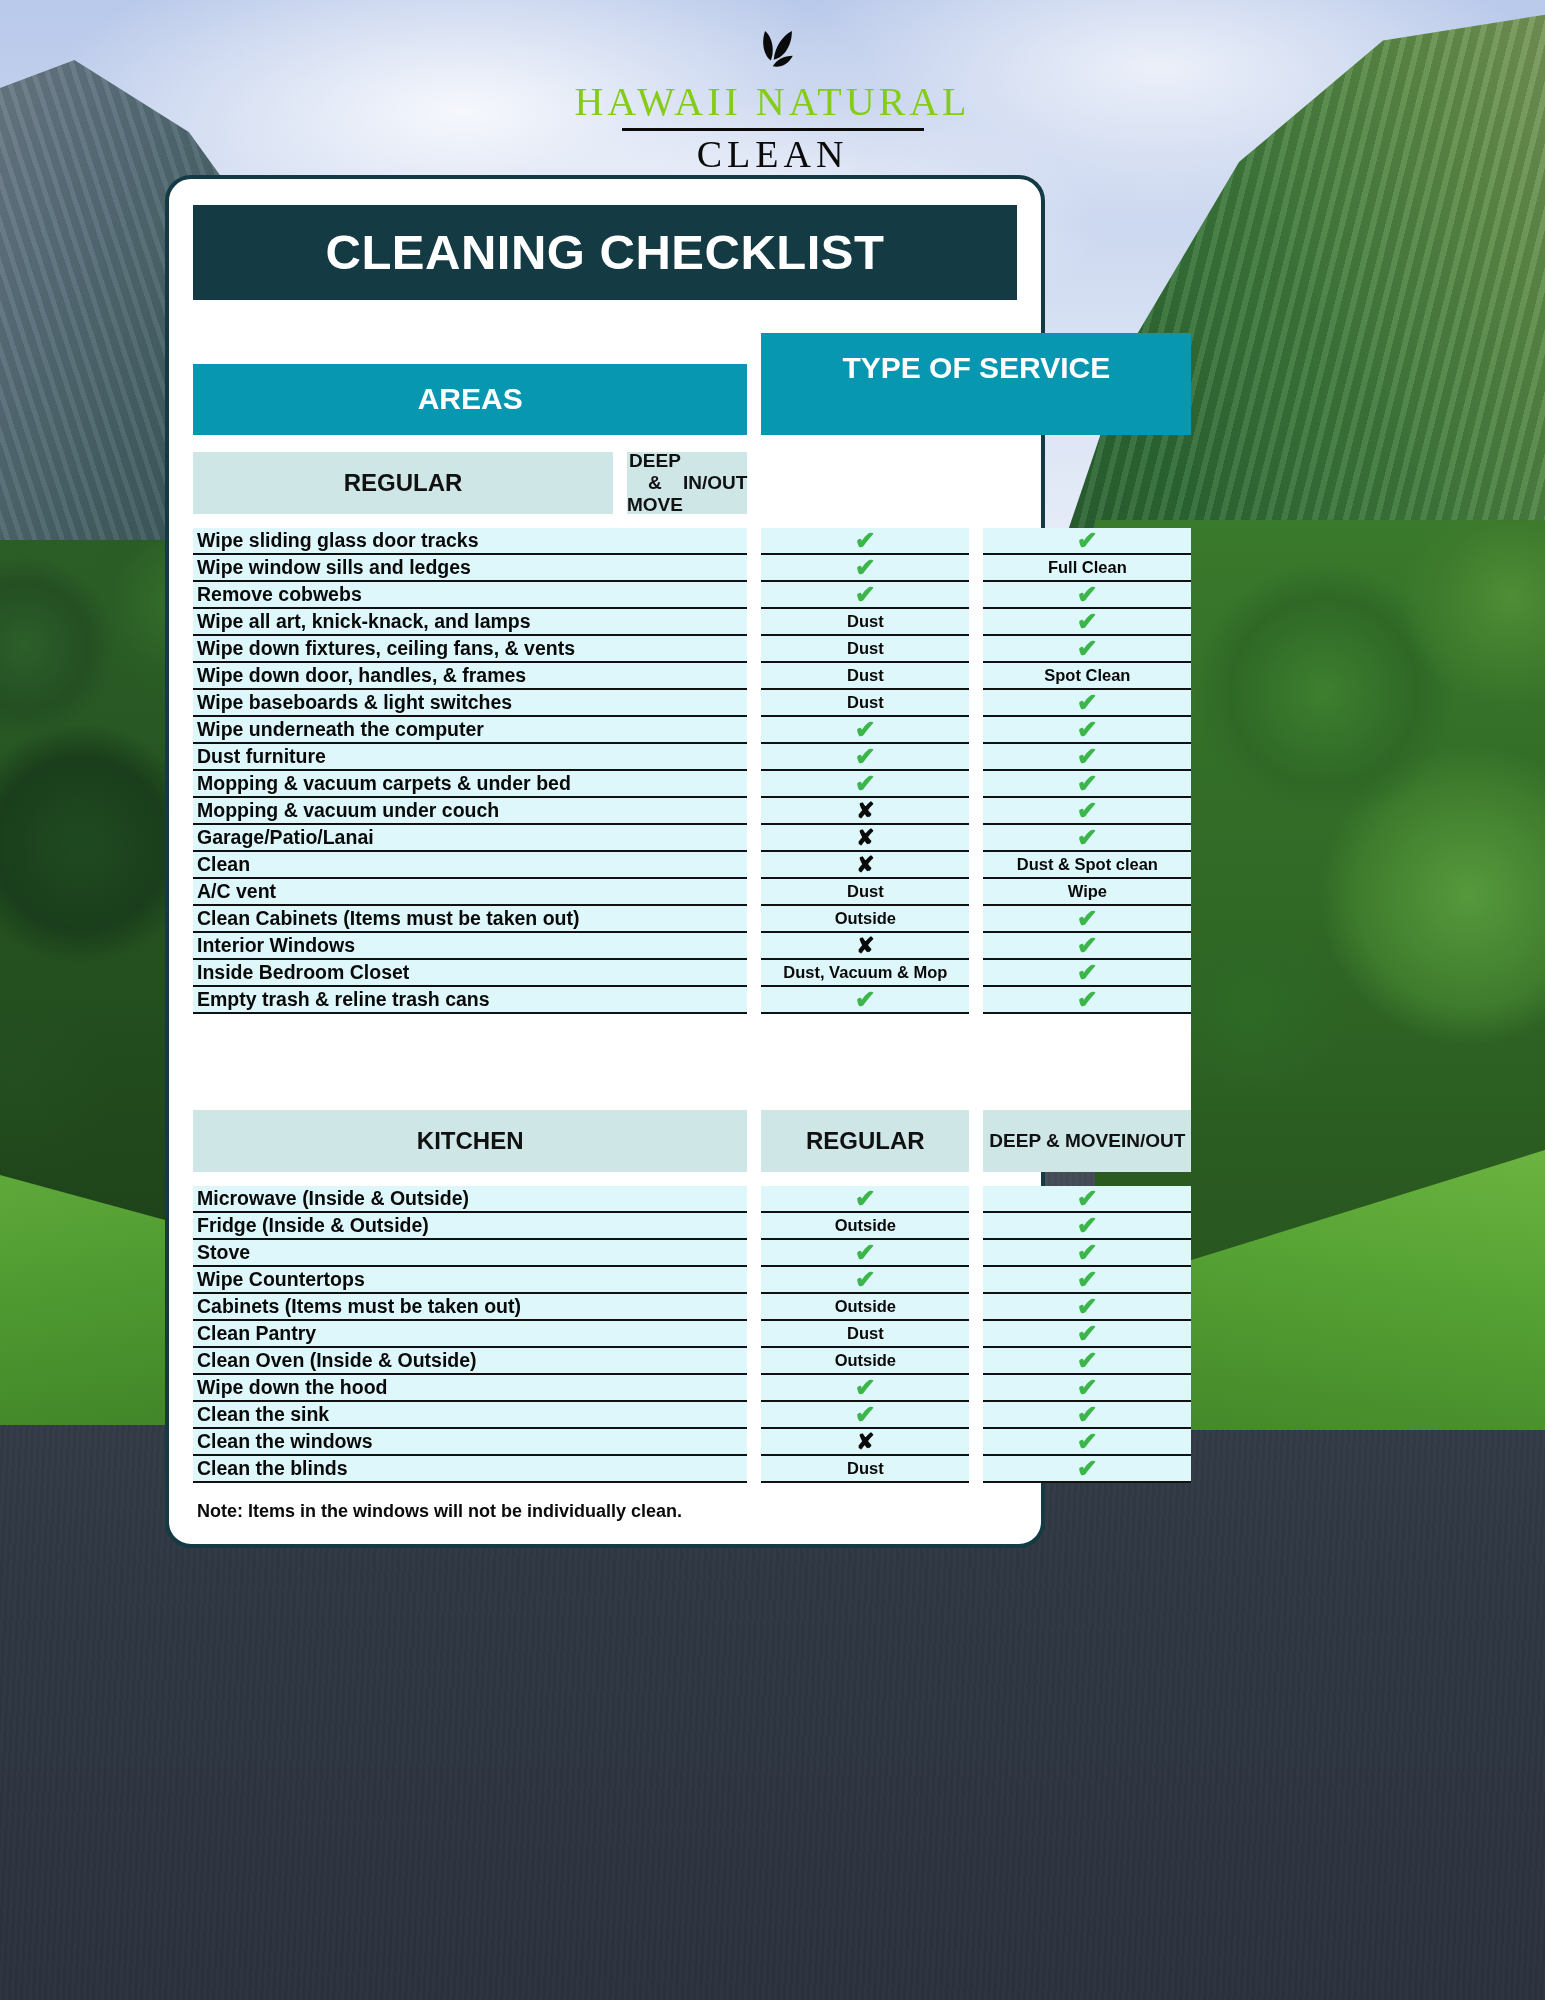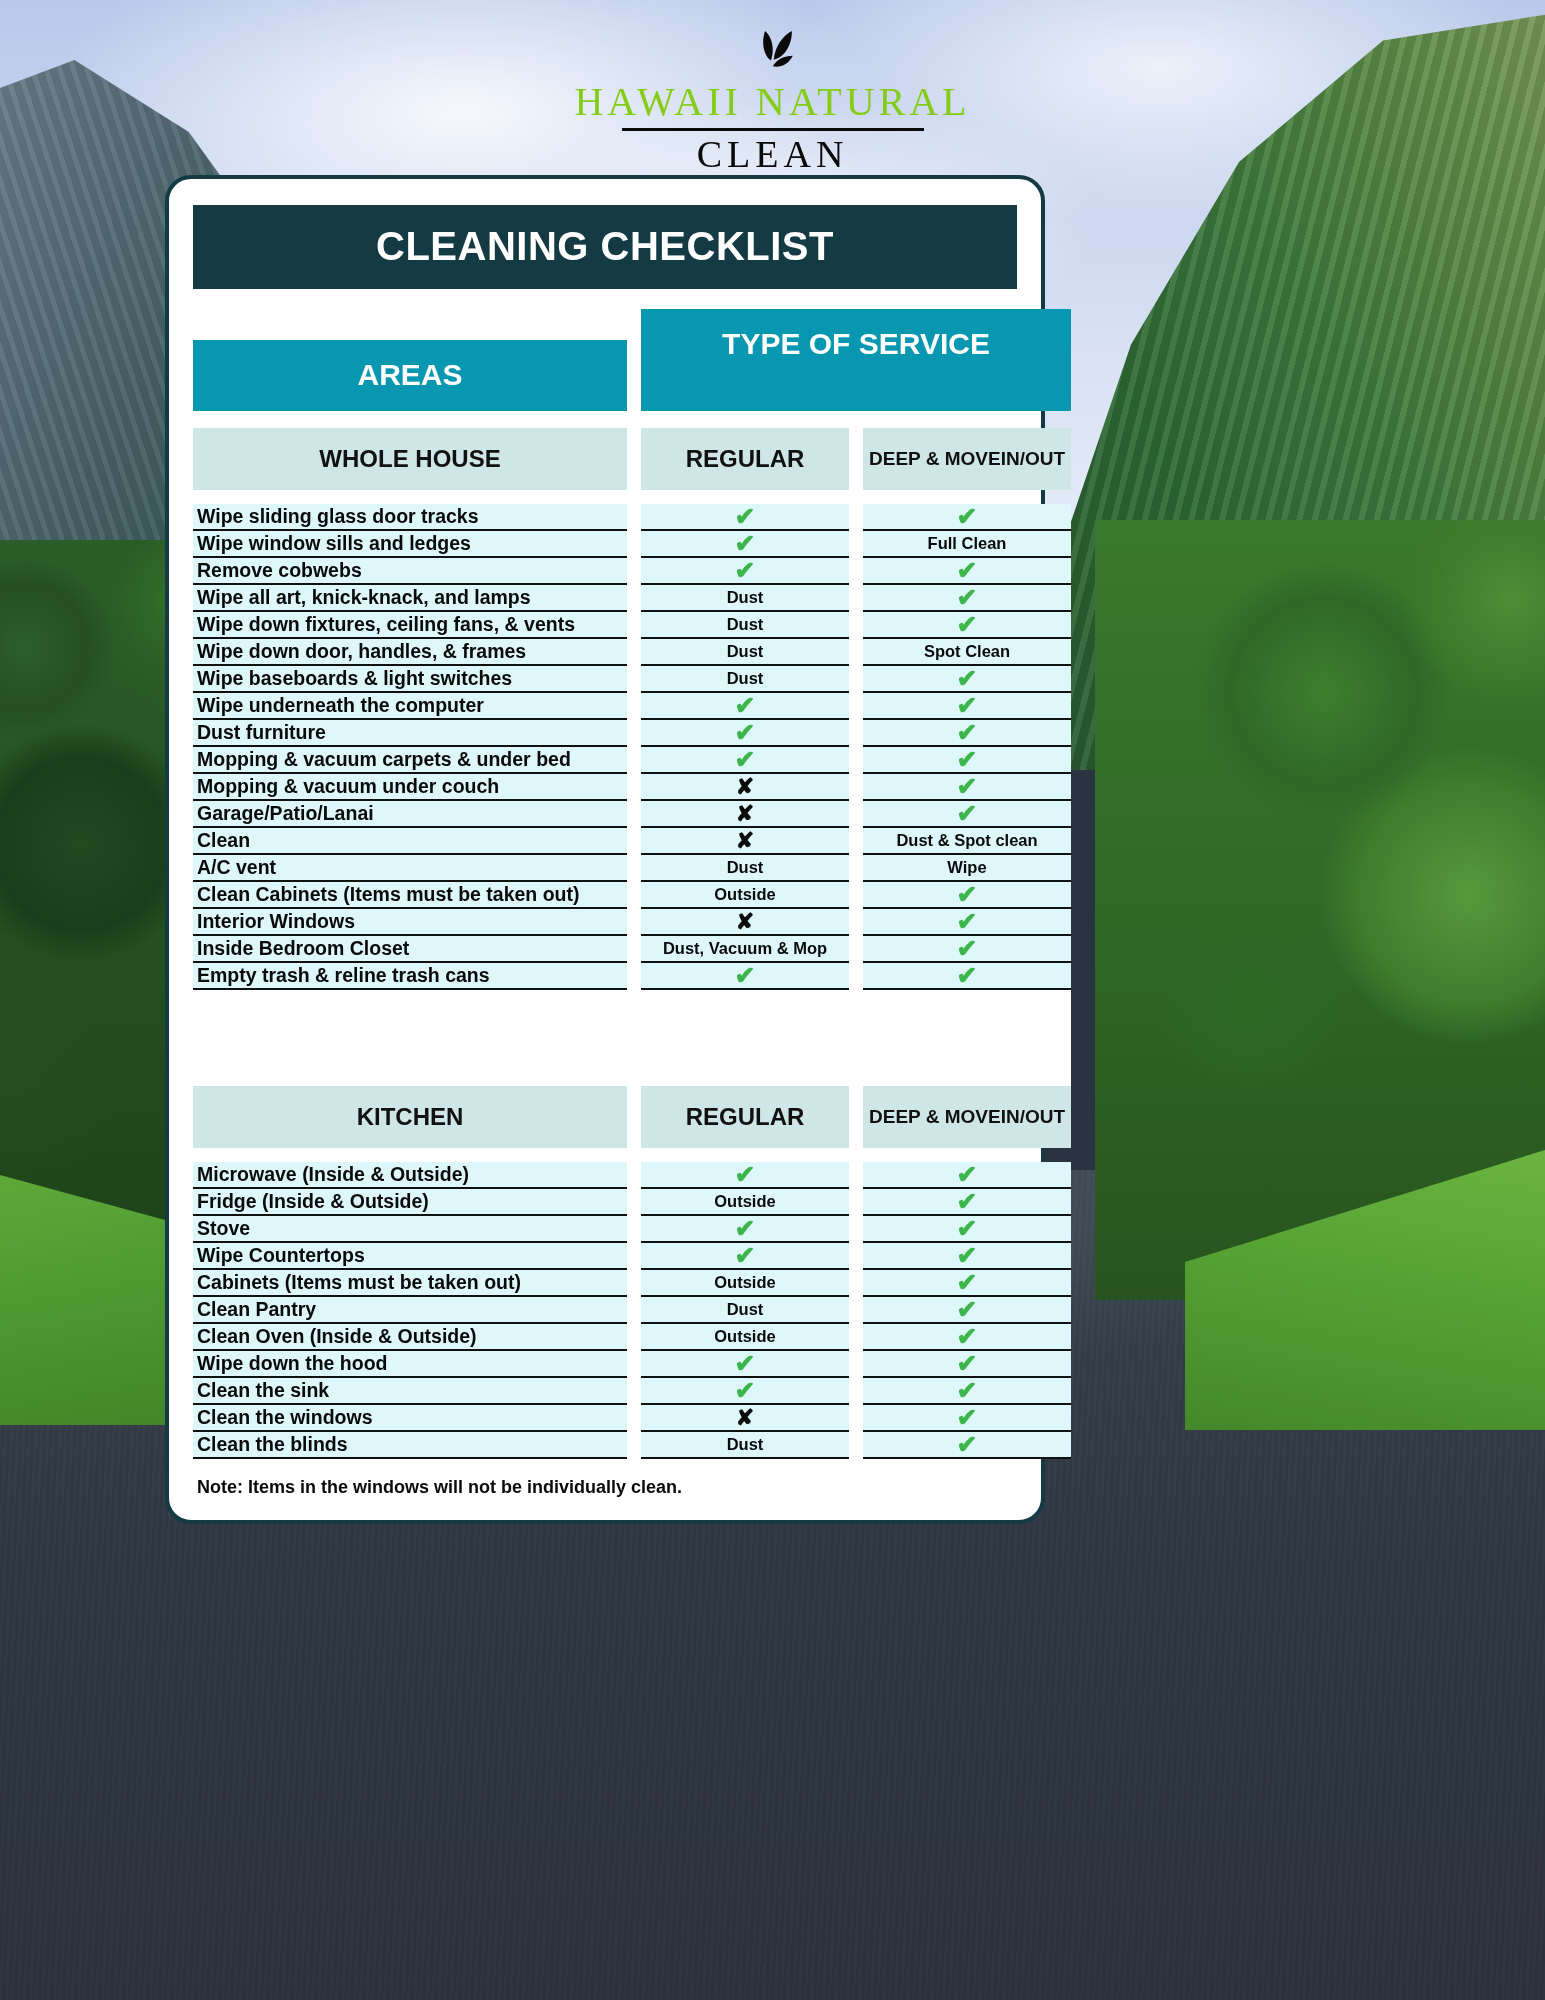--- a/index.html
+++ b/index.html
@@ -151,25 +151,25 @@
     border: 4px solid #143b44;
     border-radius: 26px;
     padding: 26px 24px 22px 24px;
     z-index: 10;
   }
 
   .title-bar {
     background: #143b44;
     color: #ffffff;
     text-align: center;
-    font-size: 40px;
+    font-size: 49px;
     font-weight: bold;
     letter-spacing: 0.5px;
     padding: 19px 0 20px;
-    margin-bottom: 20px;
+    margin-bottom: 33px;
   }
 
   
   .grid {
     display: grid;
     grid-template-columns: 420px 1fr 208px 208px;
     column-gap: 14px;
   }
 
   .band {
@@ -259,21 +259,20 @@
 
 <div class="card">
 
   <div class="title-bar">CLEANING CHECKLIST</div>
 
   <div class="grid" id="grid">
     <div class="band areas">AREAS</div>
     <div class="band service">TYPE OF SERVICE</div>
     <div class="spacer-row"></div>
 
-  <div class="subhead wide">WHOLE HOUSE</div>
       <div class="subhead">REGULAR</div>
       <div class="subhead small">
         <span>DEEP &amp; MOVE</span>
         <br>
         <span>IN/OUT</span>
       </div>
       <div class="rows-gap"></div>
       <div class="cell label">Wipe sliding glass door tracks</div>
       <div class="cell val check">✔</div>
       <div class="cell val check">✔</div>

